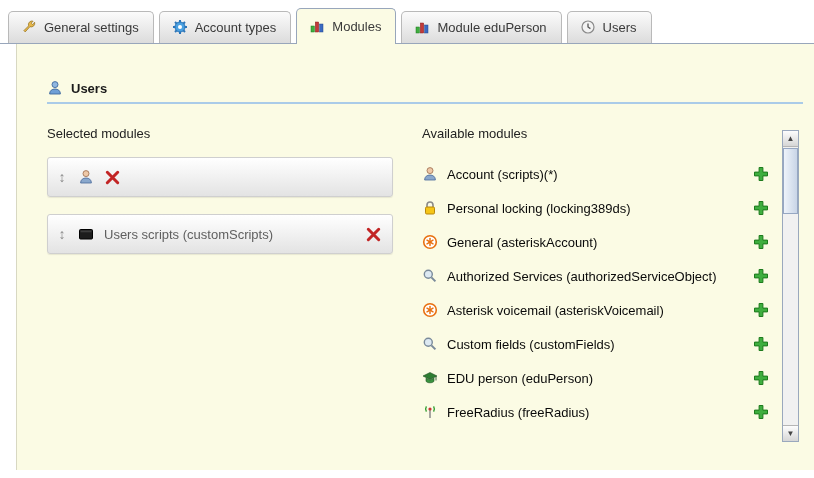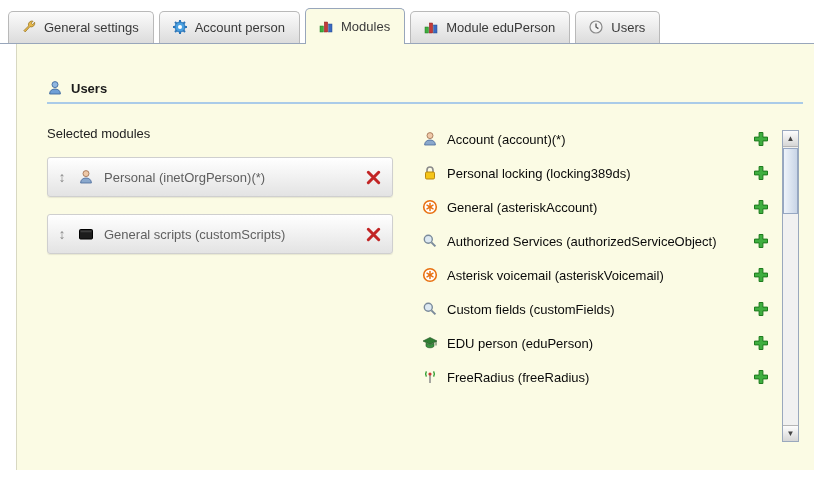--- a/index.html
+++ b/index.html
@@ -118,21 +118,21 @@
             <g stroke="#2a74b8" stroke-width="2">
               <line x1="8" y1="1" x2="8" y2="15"></line>
               <line x1="1" y1="8" x2="15" y2="8"></line>
               <line x1="3" y1="3" x2="13" y2="13"></line>
               <line x1="13" y1="3" x2="3" y2="13"></line>
             </g>
             <circle cx="8" cy="8" r="5" fill="#4aa0e0" stroke="#2a74b8"></circle>
             <circle cx="8" cy="8" r="2" fill="#ffffff"></circle>
           </svg>
       </span>
-      <span>Account person</span>
+      <span>Account types</span>
     </div>
     <div class="tab active">
       <span class="ticon">
         <svg width="16" height="16" viewBox="0 0 16 16">
             <rect x="2" y="8" width="3.4" height="6" fill="#3fae3f" stroke="#1d7a1d" stroke-width="0.5"></rect>
             <rect x="6.3" y="4" width="3.4" height="10" fill="#c23a3a" stroke="#8a2020" stroke-width="0.5"></rect>
             <rect x="10.6" y="6" width="3.4" height="8" fill="#3a6ac2" stroke="#24478a" stroke-width="0.5"></rect>
           </svg>
       </span>
       <span>Modules</span>
@@ -176,55 +176,55 @@
         <div class="col-heading">Selected modules</div>
 
         <div class="sel-row">
           <span class="drag-handle">↕</span>
           <span class="licon">
             <svg width="16" height="16" viewBox="0 0 16 16">
                 <circle cx="8" cy="4.6" r="3" fill="#efc9a8" stroke="#9a6a4a" stroke-width="0.8"></circle>
                 <path d="M2.6 14c0-3.4 2.4-5 5.4-5s5.4 1.6 5.4 5z" fill="#8aa8cc" stroke="#4a6a9a" stroke-width="0.8"></path>
               </svg>
           </span>
-          <span class="sel-label">Personal (inetOrgPerson)(*)</span>
           <span class="del-btn">
             <svg width="17" height="17" viewBox="0 0 18 18">
                 <path d="M3.5 3.5L14.5 14.5M14.5 3.5L3.5 14.5" stroke="#c22525" stroke-width="3.2" stroke-linecap="round"></path>
               </svg>
           </span>
         </div>
 
         <div class="sel-row">
           <span class="drag-handle">↕</span>
           <span class="licon">
             <svg width="16" height="16" viewBox="0 0 16 16">
                 <rect x="1.5" y="3.5" width="13" height="9.5" rx="1" fill="#1c1c1c" stroke="#000"></rect>
                 <rect x="2.5" y="4.5" width="11" height="1.8" fill="#3c3c3c"></rect>
               </svg>
           </span>
-          <span class="sel-label">General scripts (customScripts)</span>
+          <span class="sel-label">Users scripts (customScripts)</span>
           <span class="del-btn">
             <svg width="17" height="17" viewBox="0 0 18 18">
                 <path d="M3.5 3.5L14.5 14.5M14.5 3.5L3.5 14.5" stroke="#c22525" stroke-width="3.2" stroke-linecap="round"></path>
               </svg>
           </span>
         </div>
       </div>
 
       <div class="col-right">
+        <div class="col-heading">Available modules</div>
 
         <div class="avail-row">
           <span class="licon">
             <svg width="16" height="16" viewBox="0 0 16 16">
                 <circle cx="8" cy="4.6" r="3" fill="#efc9a8" stroke="#9a6a4a" stroke-width="0.8"></circle>
                 <path d="M2.6 14c0-3.4 2.4-5 5.4-5s5.4 1.6 5.4 5z" fill="#8aa8cc" stroke="#4a6a9a" stroke-width="0.8"></path>
               </svg>
           </span>
-          <span class="avail-label">Account (account)(*)</span>
+          <span class="avail-label">Account (scripts)(*)</span>
           <span class="add-btn">
             <svg width="16" height="16" viewBox="0 0 16 16">
                 <path d="M6.1 1.5h3.8v4.6h4.6v3.8H9.9v4.6H6.1V9.9H1.5V6.1h4.6z" fill="#3fae3f" stroke="#1d7a1d"></path>
               </svg>
           </span>
         </div>
 
         <div class="avail-row">
           <span class="licon">
             <svg width="16" height="16" viewBox="0 0 16 16">

